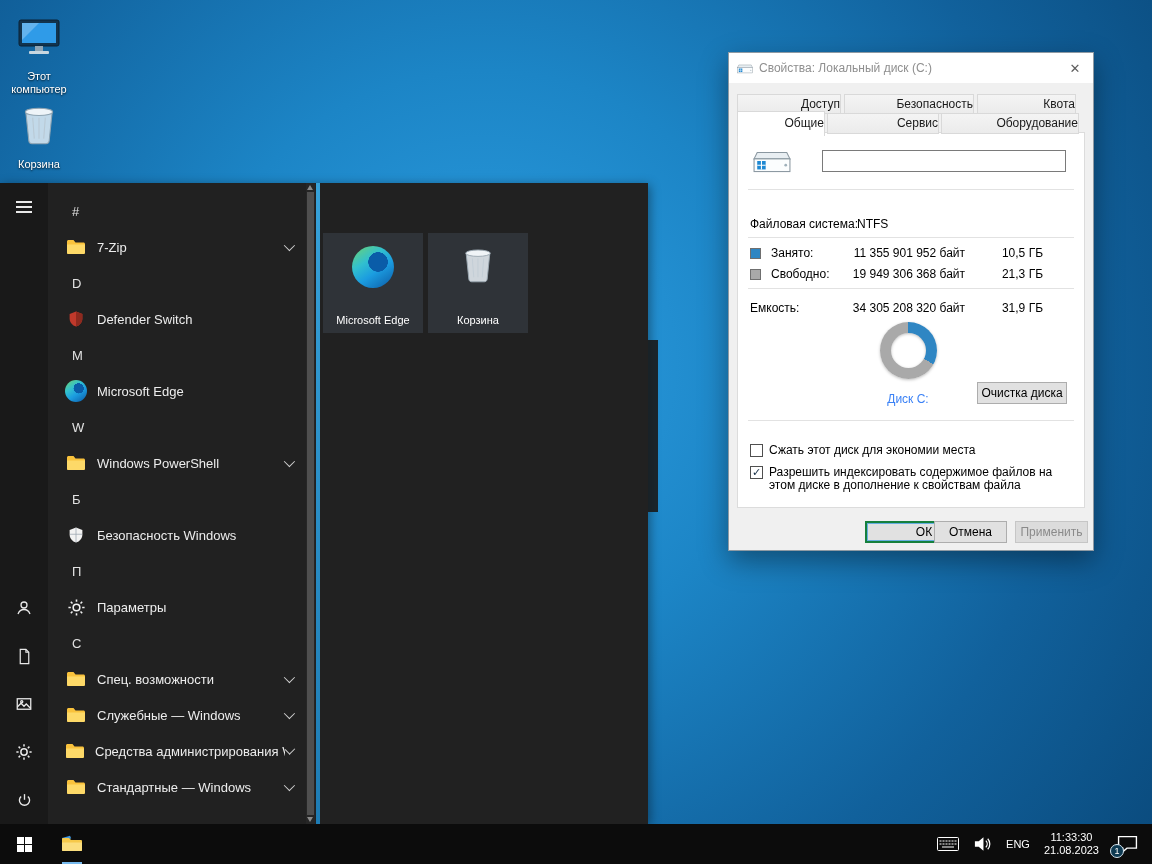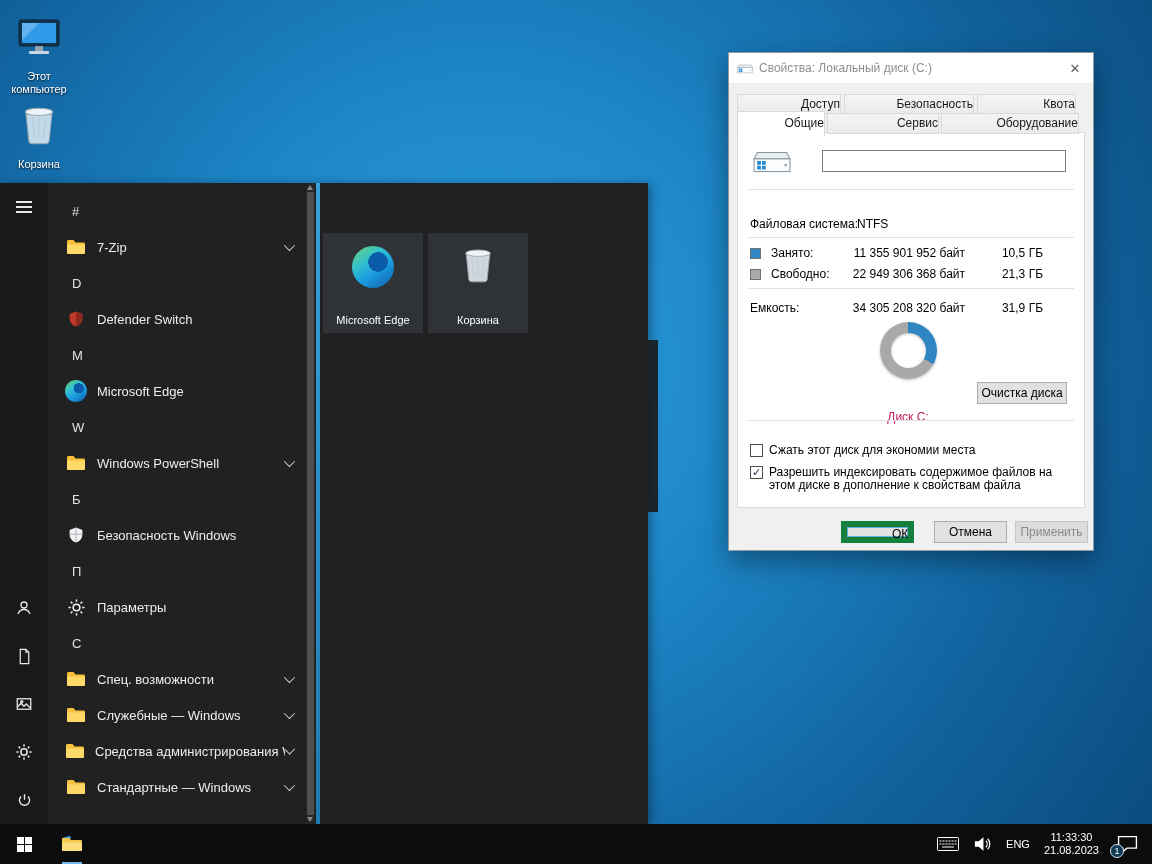--- a/index.html
+++ b/index.html
@@ -75,32 +75,32 @@
   .prow .bytes { position:absolute; right:107px; text-align:right; }
   .prow .size { position:absolute; right:29px; text-align:right; }
   .vol-input { position:absolute; left:84px; right:18px; top:17px; height:22px; border:1px solid #7a7a7a;
     font-size:12px; padding:0 4px; font-family:inherit; background:#fff; }
   .drive-ico { position:absolute; left:15px; top:13px; }
 
   .donut { position:absolute; left:142px; top:189px; width:57px; height:57px; border-radius:50%;
     box-shadow:0 1px 3px rgba(0,0,0,.25); }
   .donut::after { content:""; position:absolute; inset:11px; background:#fff; border-radius:50%;
     box-shadow: inset 0 1px 3px rgba(0,0,0,.25); }
-  .disk-name { position:absolute; left:110px; top:277px; width:120px; text-align:center; color:#be185d; }
+  .disk-name { position:absolute; left:110px; top:259px; width:120px; text-align:center; color:#3b82f6; }
   .btn { background:#e1e1e1; border:1px solid #adadad; font-size:12px; font-family:inherit;
     color:#000; cursor:pointer; }
   .cleanup-btn { position:absolute; left:239px; top:249px; width:90px; height:22px; }
   .cb-row { position:absolute; left:12px; right:8px; color:#000; }
   .cbox { position:absolute; left:0; top:0; width:13px; height:13px; background:#fff; border:1px solid #4f4f4f;
     font-size:11px; line-height:11px; text-align:center; color:#102a43; font-weight:bold; }
   .cb-lab { display:block; margin-left:19px; line-height:13px; }
 
   .dlg-buttons { position:absolute; left:0; right:0; top:468px; height:22px; }
   .dlg-buttons .btn { position:absolute; width:73px; height:22px; }
-  .btn-ok { left:112px; border:6px solid #15803d; box-shadow:0 0 0 1px #66aee0 inset;padding-left:45px; }
+  .btn-ok { left:136px; border:2px solid #15803d; box-shadow:0 0 0 1px #66aee0 inset;padding-left:45px; }
   .btn-cancel { left:205px; }
   .btn-apply { left:286px; background:#dcdcdc; border-color:#c6c6c6; color:#8a8a8a; cursor:default; }
 
   
   .taskbar { position:absolute; left:0; bottom:0; width:100%; height:40px; background:#0c0c0c;
     display:flex; align-items:flex-start; color:#fff; }
   .tb-btn { width:48px; height:40px; display:flex; align-items:center; justify-content:center; cursor:pointer; position:relative; }
   .win-logo { display:grid; grid-template-columns:7px 7px; grid-template-rows:7px 7px; gap:1px; }
   .win-logo div { background:#fff; }
   .tb-underline { position:absolute; left:14px; right:14px; bottom:0; height:2px; background:#76b9ed; }
@@ -392,21 +392,21 @@
 
       <div class="prow usage" style="top:113px">
         <span class="sq" style="background: rgb(47, 134, 195);"></span>
         <span class="lab">Занято:</span>
         <span class="bytes">11 355 901 952 байт</span>
         <span class="size">10,5 ГБ</span>
       </div>
       <div class="prow usage" style="top:134px">
         <span class="sq" style="background: rgb(169, 169, 169);"></span>
         <span class="lab">Свободно:</span>
-        <span class="bytes">22 949 306 368 байт</span>
+        <span class="bytes">19 949 306 368 байт</span>
         <span class="size">21,3 ГБ</span>
       </div>
 
       <div class="sep" style="top:155px"></div>
 
       <div class="prow" style="top:168px">
         <span>Емкость:</span>
         <span class="bytes">34 305 208 320 байт</span>
         <span class="size">31,9 ГБ</span>
       </div>

